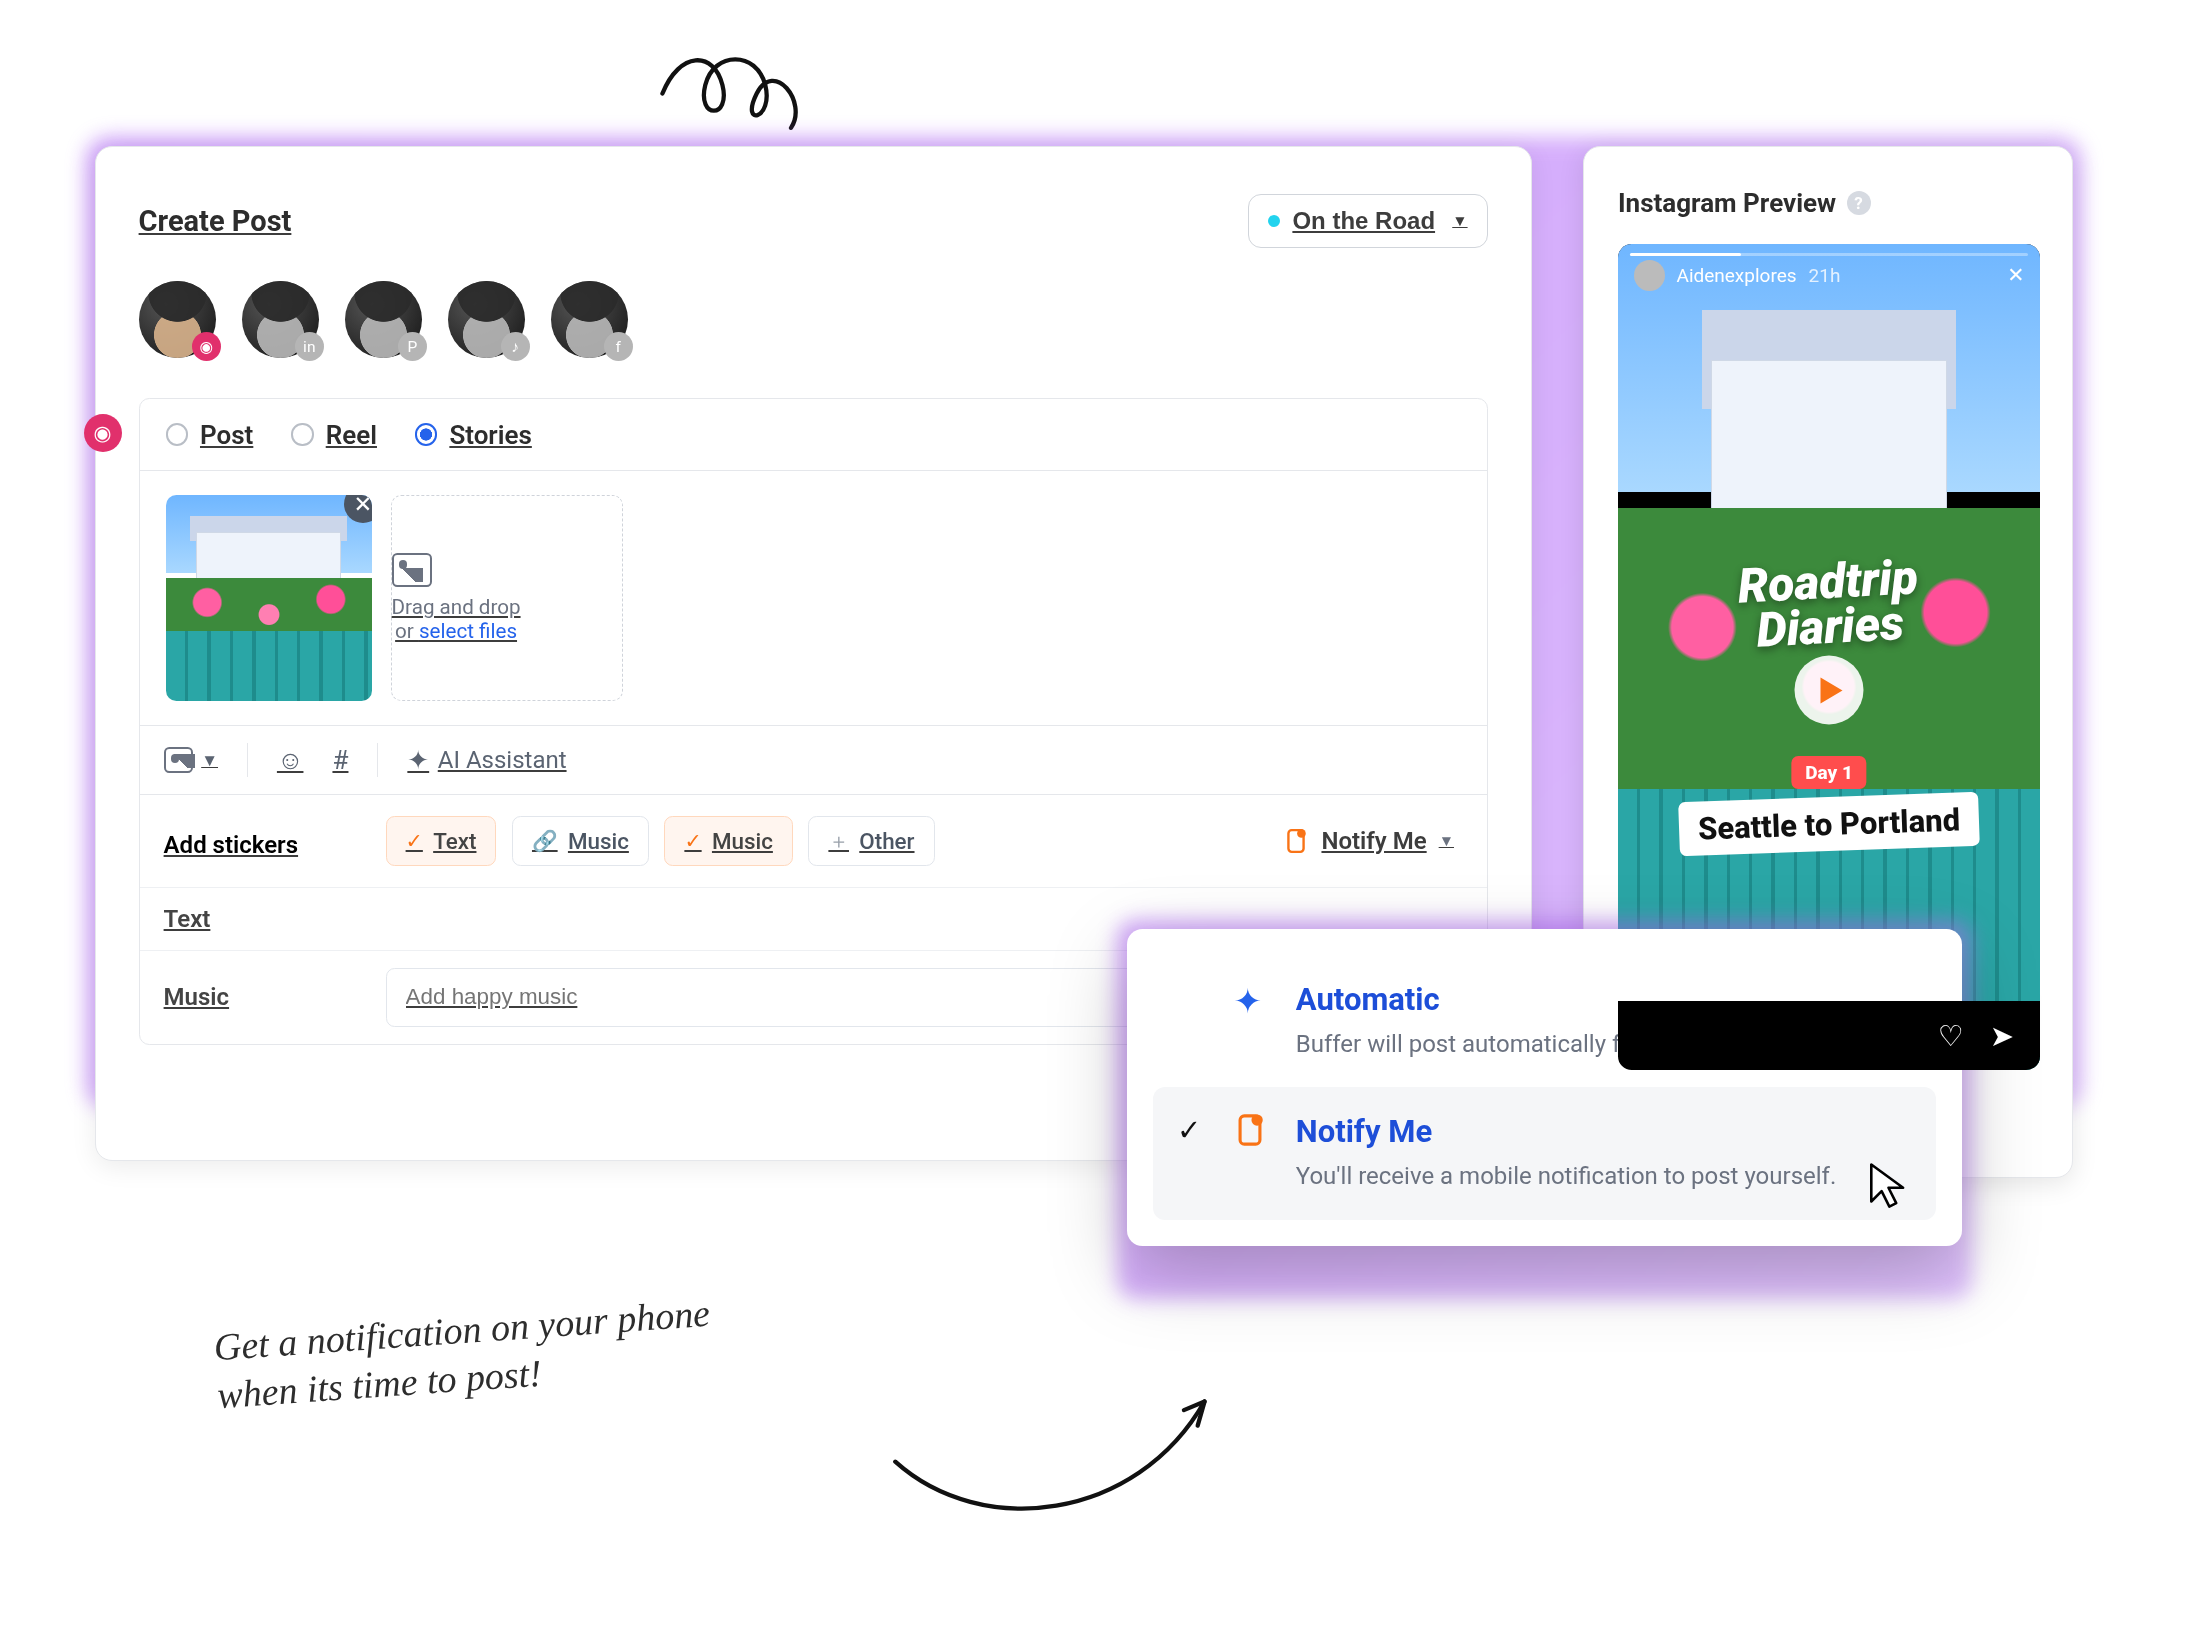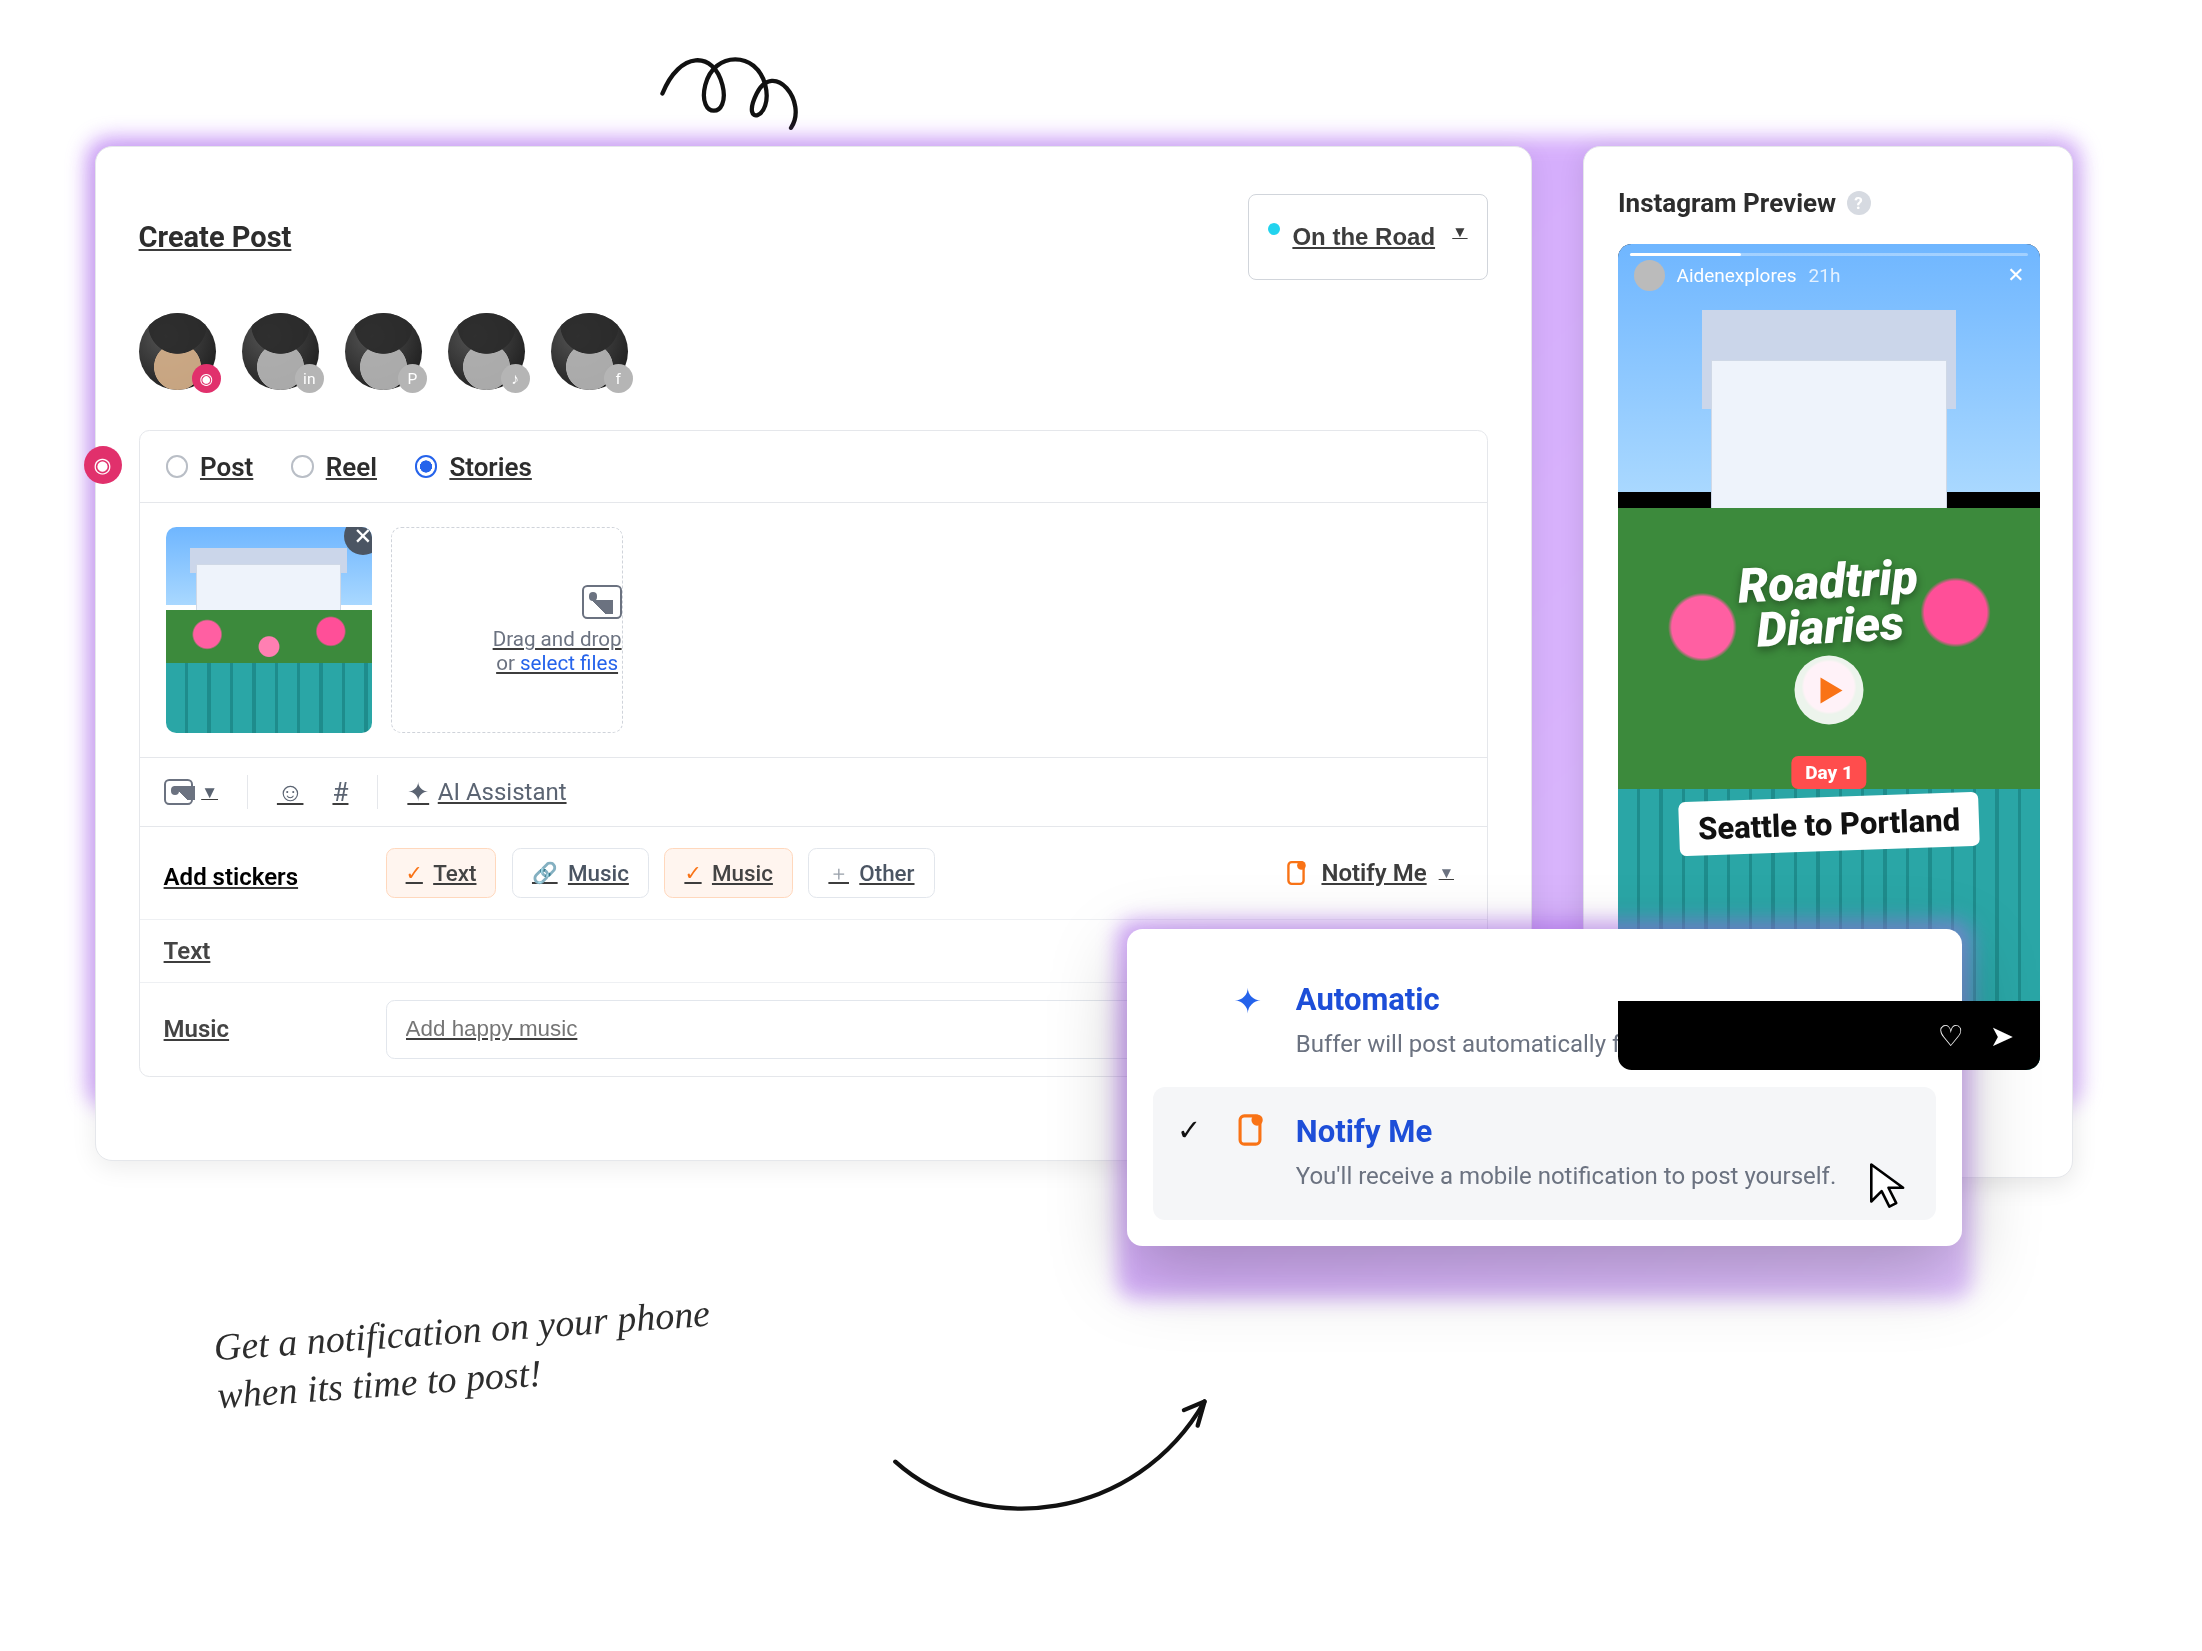--- a/index.html
+++ b/index.html
@@ -32,22 +32,22 @@
   .panel {
     position:absolute; left:8.6px; top:112px; width:1437px; height:1015px;
     background:#fff; border:0.9px solid #e5e7eb; border-radius:17px;
     box-shadow: 0 5.2px 26px rgba(0,0,0,.08);
     text-decoration: underline;
   }
   .panel-inner { padding: 47px 43px; }
   .row-top { display:flex; justify-content:space-between; align-items:center; }
   .title { font-size:29px; font-weight:700; color:#2d2d2d; }
   .tag-btn {
-    display:flex; gap:12px;
-    border:0.9px solid #d1d5db; border-radius:8px; padding:28px 19px;
+    display:flex; align-items:center; gap:12px;
+    border:0.9px solid #d1d5db; border-radius:13px; padding:12px 19px;
     font-size:24px; font-weight:600; color:#3d3d3d; background:#fff;
   }
   .dot { width:12px; height:12px; border-radius:50%; background:#22d3ee; }
   .caret { font-size:15.5px; color:#3d3d3d; margin-left:5.2px;}
   .avatars { display:flex; gap:26px; margin-top:33px; }
   .avatar { position:relative; width:77px; height:77px; border-radius:50%; background:radial-gradient(circle at 35% 30%, #555,#111); filter:grayscale(1); }
   .avatar.first { filter:none; }
   .avatar .hair { position:absolute; inset:0; border-radius:50%; background:radial-gradient(circle at 50% 15%, #2b2b2b 0 38%, transparent 39%), radial-gradient(circle at 50% 70%, #d9b38c 0 35%, transparent 36%); opacity:.9;}
   .av-badge { position:absolute; right:-5.2px; bottom:-3.4px; width:29px; height:29px; border-radius:50%; display:flex; align-items:center; justify-content:center; font-size:15.5px; color:#fff; }
   .bg-ig{background:#e1306c;} .bg-li{background:#b0b6bd;} .bg-pn{background:#b0b6bd;} .bg-tt{background:#b0b6bd;} .bg-fb{background:#b0b6bd;}
@@ -65,21 +65,21 @@
   .radio.sel { border-color:#2563eb; background:radial-gradient(circle,#2563eb 0 45%, #fff 48% 100%); }
   .media-row { display:flex; gap:19px; padding:24px 26px; }
   .thumb { position:relative; width:206px; height:206px; border-radius:10.3px; overflow:hidden; }
   .thumb-bg { position:absolute; inset:0; }
   .sky{position:absolute;left:0;right:0;top:0;height:38%;background:linear-gradient(#6fb6ff,#a9d8ff);}
   .house{position:absolute;left:15%;top:18%;width:70%;height:26%;background:#eef3fb;border:1.7px solid #cfd8e6;}
   .roof{position:absolute;left:12%;top:10%;width:76%;height:12%;background:#cbd6ea;}
   .flowers{position:absolute;left:0;right:0;top:40%;height:30%;background:radial-gradient(circle at 20% 40%, #ff5fa2 0 8%, transparent 9%),radial-gradient(circle at 50% 60%, #ff7fb2 0 9%, transparent 10%),radial-gradient(circle at 80% 35%, #ff4f98 0 8%, transparent 9%), #3c8a3c;}
   .fence{position:absolute;left:0;right:0;bottom:0;height:34%;background:repeating-linear-gradient(90deg,#2aa6a6 0 19px,#1e8c8c 19px 22.4px);}
   .thumb .x { position:absolute; right:-10.3px; top:-10.3px; width:38px;height:38px;border-radius:50%;background:#4b5563;color:#fff;display:flex;align-items:center;justify-content:center;font-size:22.4px; z-index:2;}
-  .dropzone { width:232px; height:206px; border:1.7px dashed #cfd3da; border-radius:10.3px; display:flex; flex-direction:column; align-items:flex-end; justify-content:center; gap:8.6px; color:#6b7280; font-size:20.6px; text-align:center; }
+  .dropzone { width:232px; height:206px; border:1.7px dashed #cfd3da; border-radius:10.3px; display:flex; flex-direction:column; align-items:flex-start; justify-content:center; gap:8.6px; color:#6b7280; font-size:20.6px; text-align:center; }
   .dropzone a { color:#2563eb; text-decoration:none;}
   .img-icon{width:40px;height:34px;border:2.6px solid #6b7280;border-radius:5.2px;position:relative;}
   .img-icon::before{content:"";position:absolute;left:5.2px;top:5.2px;width:8.6px;height:8.6px;border-radius:50%;background:#6b7280;}
   .img-icon::after{content:"";position:absolute;left:3.4px;bottom:3.4px;width:26px;height:13.8px;background:linear-gradient(45deg,transparent 45%,#6b7280 46%);}
   .toolbar{display:flex;align-items:center;gap:29px;padding:17px 24px;border-top:0.9px solid #e5e7eb;border-bottom:0.9px solid #e5e7eb;color:#5b6472;font-size:26px;}
   .tool-item{display:flex;align-items:center;gap:8.6px;}
   .divider{width:0.9px;height:34px;background:#e5e7eb;}
   .section{display:flex;align-items:center;gap:24px;padding:20.6px 24px;border-bottom:0.9px solid #eef0f3;}
   .section .label{width:198px;font-size:24px;font-weight:600;color:#000000;margin-top:8px;}
   .chips{display:flex;gap:15.5px;flex:1;}

